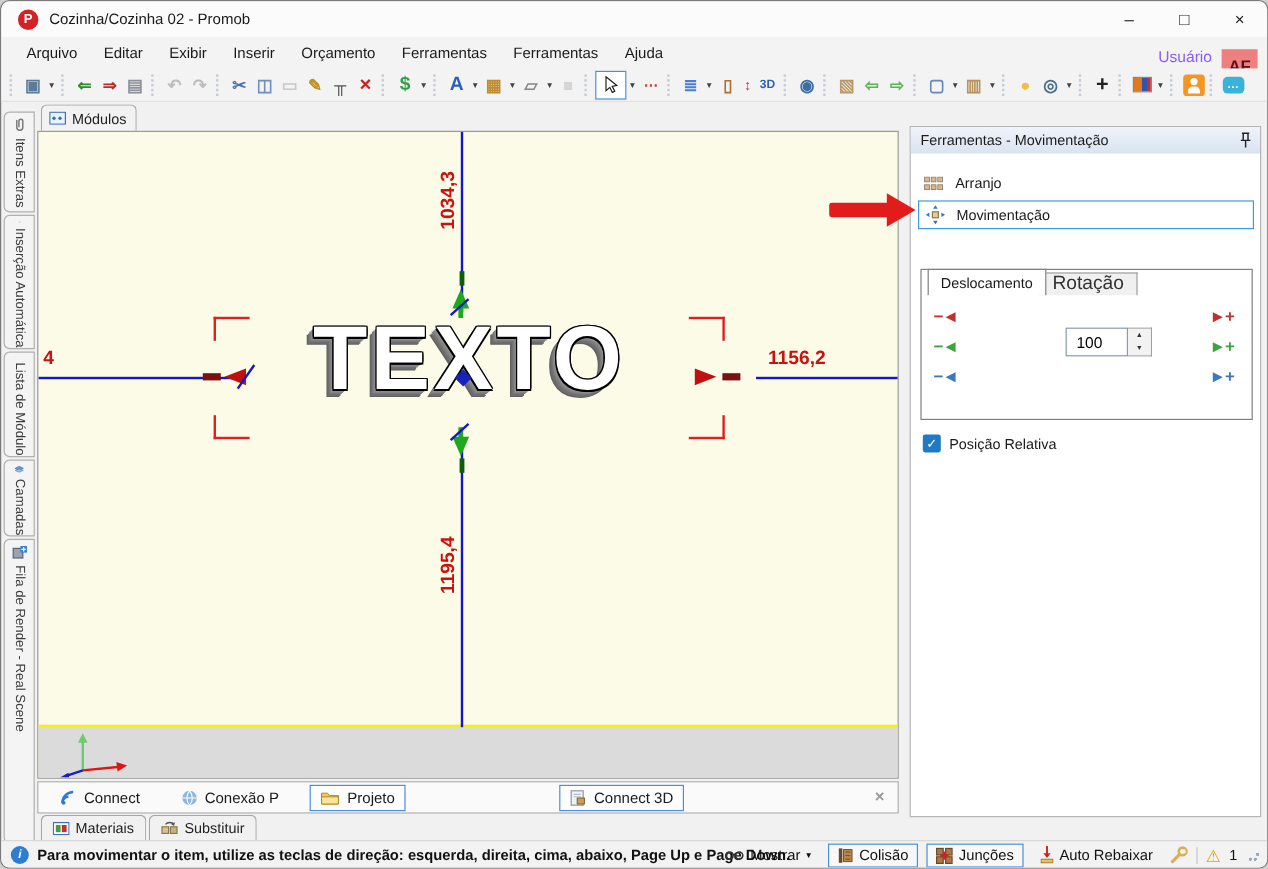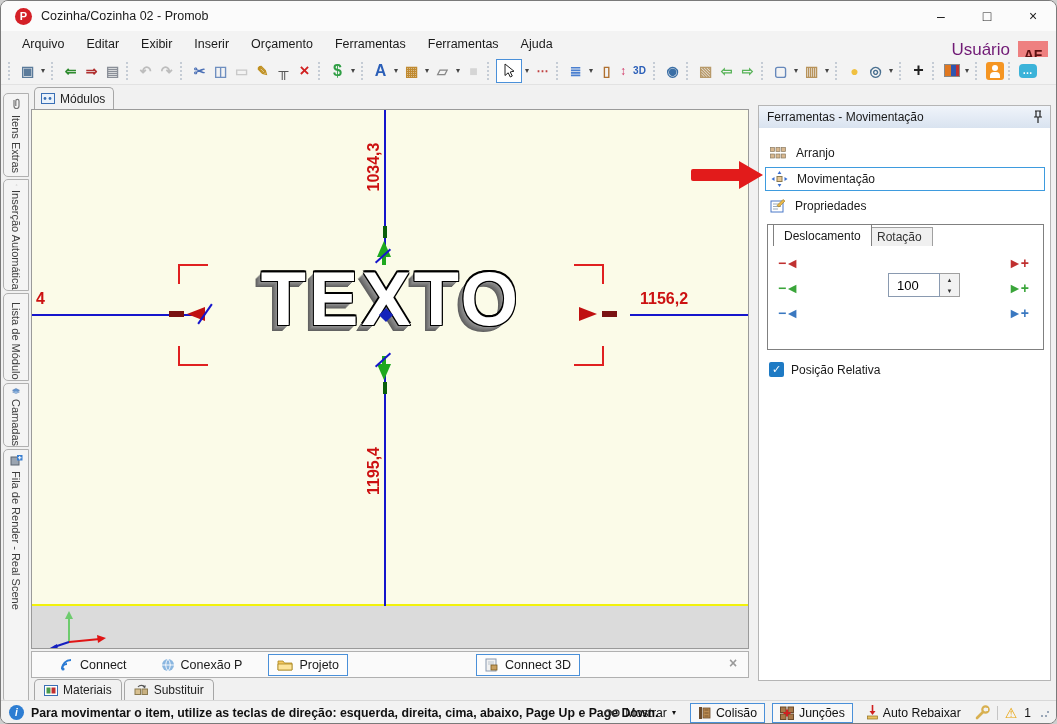--- a/index.html
+++ b/index.html
@@ -12,21 +12,21 @@
   
   .titlebar { position:absolute; left:0; top:0; width:100%; height:30px; background:#fbfbfb; display:flex; align-items:center; }
   .logo { width:17px; height:17px; border-radius:50%; background:#d42027; color:#fff; font-weight:bold; font-size:11px;
           display:flex; align-items:center; justify-content:center; margin-left:14px; }
   .title-text { font-size:12.5px; color:#1a1a1a; margin-left:9px; }
   .win-controls { position:absolute; right:0; top:0; height:30px; display:flex; }
   .win-btn { width:46px; height:30px; display:flex; align-items:center; justify-content:center; font-size:14px; color:#222; }
   
   .menubar { position:absolute; left:0; top:30px; width:100%; height:26px; background:#f3f3f3; display:flex; align-items:center; padding-left:10px; }
   .menu-item { font-size:12.5px; color:#1a1a1a; padding:4px 11px; }
-  .user-label { position:absolute; right:46px; top:39px; font-size:17px; color:#701a75; }
+  .user-label { position:absolute; right:46px; top:39px; font-size:13px; color:#8b5cf6; }
   .user-badge { position:absolute; right:8px; top:40px; width:30px; height:27px; background:#ee8080; color:#5c1010;
                 font-weight:bold; font-size:14px; display:flex; align-items:center; justify-content:center; }
   
   .toolbar { position:absolute; left:0; top:56px; width:100%; height:28px; background:#f3f3f3; border-bottom:1px solid #e2e2e2;
              display:flex; align-items:center; padding-left:4px; }
   .tsep { width:6px; height:18px; border-left:2px dotted #c5ccd5; margin:0 3px; }
   .ti { min-width:21px; height:22px; display:flex; align-items:center; justify-content:center; font-size:14px; font-weight:bold; }
   .tc { width:10px; font-size:8px; color:#444; display:flex; align-items:center; justify-content:center; }
   .selbox { width:26px; height:24px; border:1px solid #4a90d9; background:#fff; display:flex; align-items:center; justify-content:center; }
   .palette-ico { width:16px; height:13px; background:linear-gradient(90deg,#e07820 0 45%,#2f55b0 45% 75%,#c03030 75%); border:1px solid #888; }
@@ -74,32 +74,32 @@
   .panel-header { position:absolute; left:0; top:0; width:100%; height:22px; background:linear-gradient(#f0f4fa,#d9e3f0);
                   display:flex; align-items:center; font-size:12px; color:#1a1a1a; padding-left:8px; }
   .pin { position:absolute; right:7px; top:4px; }
   .p-item { position:absolute; left:6px; width:280px; height:22px; display:flex; align-items:center; gap:9px; padding-left:5px;
             font-size:12px; color:#1a1a1a; background:#fff; }
   .p-item.sel { border:1px solid #3e9bde; }
   .tabcard { position:absolute; left:8px; top:118px; width:277px; height:126px; border:1px solid #808080; background:#fff; }
   .tab-a { position:absolute; left:5px; top:-1px; height:22px; padding:0 10px; background:#fff; border:1px solid #808080; border-bottom:none;
            font-size:12px; color:#1a1a1a; display:flex; align-items:center; z-index:2; }
   .tab-i { position:absolute; left:98px; top:2px; height:19px; padding:0 10px; background:#f0f0f0; border:1px solid #a0a0a0; border-bottom:none;
-           font-size:12px; color:#333; display:flex; align-items:center; }
+           font-size:16px; color:#333; display:flex; align-items:center; }
   .pad-row { position:absolute; font-size:14px; font-weight:bold; letter-spacing:-1px; }
   .red-a { color:#c03030; } .green-a { color:#3aa53a; } .blue-a { color:#3a78c0; }
   .spin-wrap { position:absolute; left:120px; top:48px; display:flex; }
   .spin-input { width:52px; height:24px; border:1px solid #8a9ab0; font-size:13px; padding-left:8px; font-family:"Liberation Sans",sans-serif; }
   .spin-btns { width:20px; height:24px; border:1px solid #a0a0a0; border-left:none; display:flex; flex-direction:column; }
   .spin-btns div { flex:1; font-size:6px; color:#333; display:flex; align-items:center; justify-content:center; background:#f2f2f2; }
   .checkbox { width:15px; height:15px; background:#1e7ac4; border-radius:2px; color:#fff; font-size:11px; display:flex; align-items:center; justify-content:center; }
   .chk-row { position:absolute; left:10px; top:256px; display:flex; align-items:center; gap:7px; font-size:12px; color:#1a1a1a; }
   
   .btabs { position:absolute; left:30px; top:650px; width:718px; height:27px; background:#fafafa; border:1px solid #b0b0b0;
-           display:flex; align-items:center; gap:6px; padding-left:20px; font-size:12.5px; color:#1a1a1a; }
+           display:flex; align-items:center; gap:6px; padding-left:10px; font-size:12.5px; color:#1a1a1a; }
   .btab { display:flex; align-items:center; gap:6px; padding:3px 8px; }
   .btab.boxed { border:1px solid #4a90d9; background:#fdfdfd; }
   .mtabs { position:absolute; left:33px; top:678px; display:flex; gap:2px; }
   .mtab { height:21px; background:#f1f1f1; border:1px solid #a6a6a6; border-bottom:none; border-radius:5px 5px 0 0;
           display:flex; align-items:center; gap:5px; padding:0 9px; font-size:12px; color:#222;justify-content:center; }
   .tabs-close { position:absolute; left:728px; top:654px; color:#9a9a9a; font-size:14px; font-weight:bold; }
   
   .statusbar { position:absolute; left:0; top:699px; width:100%; height:24px; background:#f2f2f2; border-top:1px solid #d8d8d8;
                display:flex; align-items:center; font-size:12px; color:#111; }
   .info-ico { width:15px; height:15px; border-radius:50%; background:#2d7dd2; color:#fff; font-size:10px; font-weight:bold; font-style:italic;
@@ -342,28 +342,20 @@
       <svg width="17" height="16" viewBox="0 0 17 16">
         <rect x="6" y="5.5" width="5" height="5" fill="#e8c898" stroke="#8a7a50"></rect>
         <path d="M8.5 0 L6.6 3 L10.4 3 Z" fill="#3a6fd0"></path>
         <path d="M8.5 16 L6.6 13 L10.4 13 Z" fill="#3a6fd0"></path>
         <path d="M0.5 8 L3.5 6.1 L3.5 9.9 Z" fill="#3a6fd0"></path>
         <path d="M16.5 8 L13.5 6.1 L13.5 9.9 Z" fill="#3a6fd0"></path>
       </svg>
       <span>Movimentação</span>
     </div>
 
-    <div class="p-item" style="top:89px">
-      <svg width="16" height="14" viewBox="0 0 16 14">
-        <rect x="1" y="2" width="12" height="11" fill="#fff" stroke="#4a78c8"></rect>
-        <path d="M3 5 h8 M3 7.5 h8 M3 10 h5" stroke="#9ab" stroke-width="1"></path>
-        <path d="M9 8 L15 2 L13 0.5 L7 6.5 Z" fill="#e8b84a" stroke="#a07820" stroke-width="0.6"></path>
-      </svg>
-      <span>Propriedades</span>
-    </div>
 
     <div class="tabcard">
       <div class="tab-a">Deslocamento</div>
       <div class="tab-i">Rotação</div>
 
       <div class="pad-row red-a" style="left:10px;top:30px"><span>−</span><span>◄</span></div>
       <div class="pad-row green-a" style="left:10px;top:55px"><span>−</span><span>◄</span></div>
       <div class="pad-row blue-a" style="left:10px;top:80px"><span>−</span><span>◄</span></div>
       <div class="pad-row red-a" style="left:240px;top:30px"><span>►</span><span>+</span></div>
       <div class="pad-row green-a" style="left:240px;top:55px"><span>►</span><span>+</span></div>

